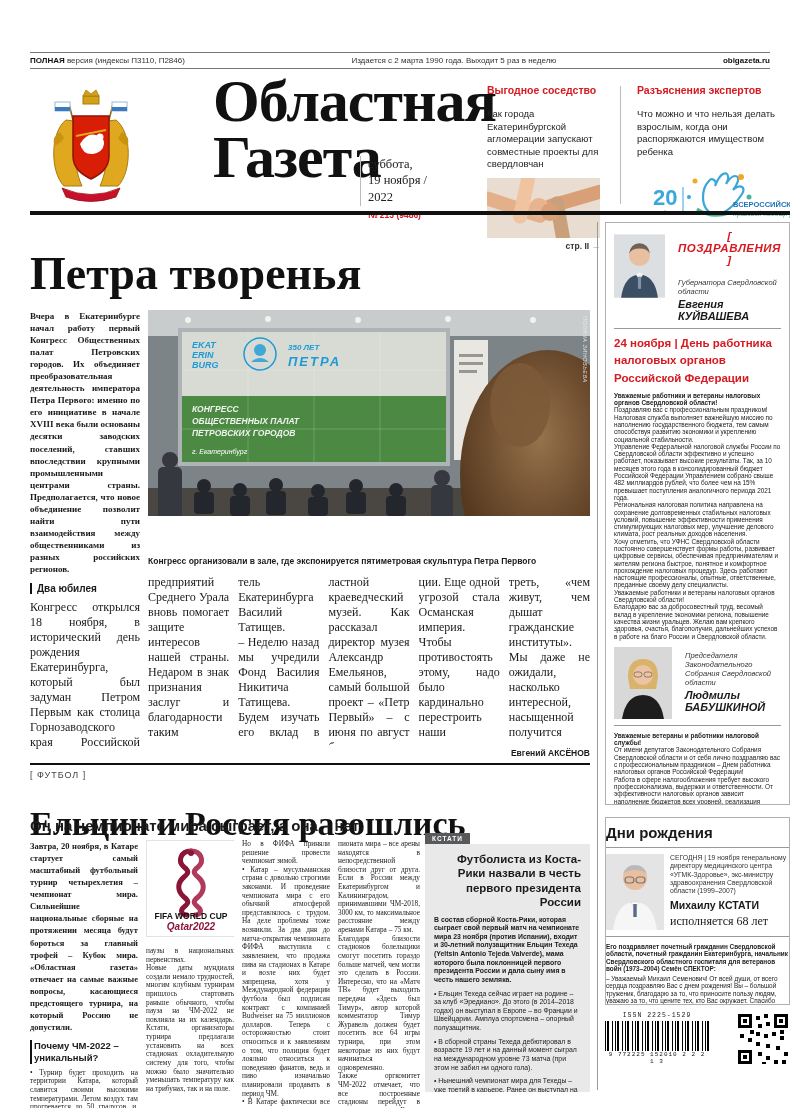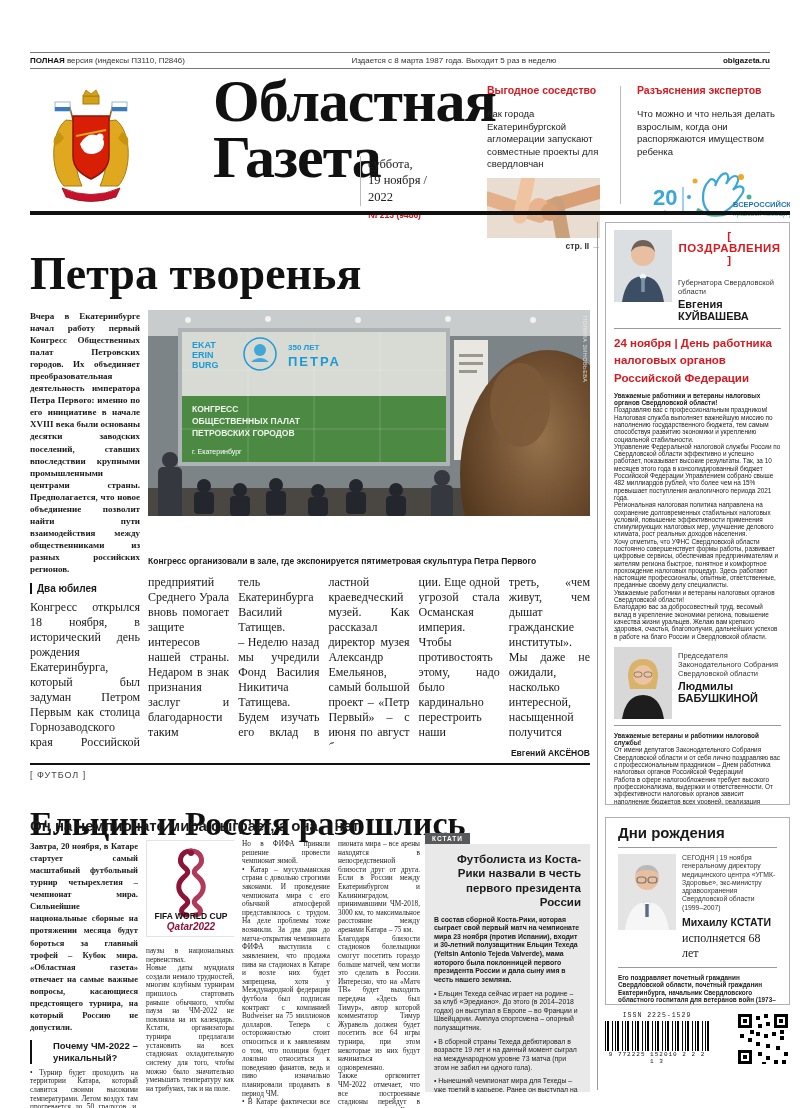--- a/index.html
+++ b/index.html
@@ -24,74 +24,74 @@
   .tt{font-size:9.5px;line-height:1.32;color:#222;}
   .pageref{font-size:8.5px;font-weight:bold;color:#333;text-align:right;}
   .blackbar{left:30px;top:211px;width:760px;height:4px;background:#111;}
   
   .h1{left:30px;top:220px;width:560px;font-family:"Liberation Serif",serif;font-size:46px;line-height:1;color:#111;}
   .deck{left:30px;top:286px;width:560px;font-size:14.5px;font-weight:bold;}
   .lead1{font-family:"Liberation Serif",serif;font-weight:bold;font-size:9px;line-height:1.34;}
   .subhd{font-size:10px;font-weight:bold;border-left:2px solid #111;padding-left:5px;margin:8px 0 6px 0;}
   .body1{font-family:"Liberation Serif",serif;font-size:12px;line-height:1.25;}
   .colL{left:30px;top:310px;width:110px;height:440px;overflow:hidden;}
-  .photo{left:148px;top:310px;width:442px;height:206px;overflow:hidden;}
+  .photo{left:148px;top:310px;width:442px;height:206px;overflow:hidden;font-style:italic;}
   .caption{left:148px;top:556px;width:442px;font-size:8.5px;font-weight:bold;}
   .cols{left:148px;top:575px;width:442px;height:170px;display:flex;gap:9px;}
   .cols>div{flex:1;overflow:hidden;}
   .byline{left:480px;top:748px;width:110px;text-align:right;font-size:8.5px;font-weight:bold;}
   .credit{position:absolute;right:2px;top:6px;writing-mode:vertical-rl;font-size:5.5px;color:#eee;opacity:.85;letter-spacing:.5px;}
   
   .railrule{left:597px;top:222px;width:1px;height:868px;background:#999;}
   .box{border:1px solid #b0b0b0;background:#fff;}
   .congrats{left:605px;top:222px;width:185px;height:583px;padding:7px 8px;box-sizing:border-box;overflow:hidden;}
-  .cg-head{display:flex;gap:6px;}
+  .cg-head{display:flex;gap:13px;font-style:italic;}
   .cg-title{font-size:11.5px;font-weight:bold;text-align:center;width:100%;letter-spacing:.5px;}
   .cg-who{font-size:7.5px;color:#333;margin-top:12px;}
   .cg-name{font-size:11px;font-weight:bold;margin-top:2px;}
   .cg-rule{border:0;border-top:1px solid #999;margin:6px 0;}
   .cg-red{font-size:11.5px;font-weight:bold;line-height:1.5;margin:2px 0 5px 0;}
   .railbody{font-size:6.4px;line-height:1.14;color:#222;}
   .railbold{font-weight:bold;}
-  .birthdays{left:605px;top:817px;width:185px;height:188px;padding:6px 12px;box-sizing:border-box;overflow:hidden;}
+  .birthdays{left:605px;top:817px;width:185px;height:188px;padding:6px 0;box-sizing:border-box;overflow:hidden;}
   .bd-title{font-size:15px;font-weight:bold;}
   .bd-intro{font-size:6.8px;line-height:1.22;color:#333;}
   .bd-name{font-size:10.5px;font-weight:bold;margin-top:4px;}
   .bd-age{font-family:"Liberation Serif",serif;font-size:12px;margin-top:3px;}
   .codes{left:605px;top:1012px;width:185px;height:58px;display:flex;justify-content:space-between;align-items:flex-start;}
   .bc{width:104px;text-align:center;}
   .bc-issn{font-family:"Liberation Mono",monospace;font-size:6.5px;letter-spacing:1px;}
   .bc-bars{height:30px;margin-top:2px;background:repeating-linear-gradient(90deg,#000 0,#000 1px,#fff 1px,#fff 2px,#000 2px,#000 4px,#fff 4px,#fff 7px,#000 7px,#000 8px,#fff 8px,#fff 10px);}
   .bc-num{font-family:"Liberation Mono",monospace;font-size:6px;letter-spacing:1px;}
   
   .a2rule{left:30px;top:763px;width:560px;height:2px;background:#111;}
   .kicker{left:30px;top:770px;font-size:9px;letter-spacing:1px;color:#444;}
   .h2{left:30px;top:779px;width:560px;font-family:"Liberation Serif",serif;font-size:34px;line-height:1;color:#111;}
   .deck2{left:30px;top:817px;width:400px;font-size:15px;font-weight:bold;}
   .fcol{top:840px;height:268px;overflow:hidden;position:absolute;}
   .lead2{font-family:"Liberation Serif",serif;font-weight:bold;font-size:8.5px;line-height:1.42;}
   .body2{font-family:"Liberation Serif",serif;font-size:7.3px;line-height:1.18;}
-  .subhd2{font-size:9.5px;font-weight:bold;border-left:2px solid #111;padding-left:21px;margin:7px 0 5px 0;line-height:1.25;}
+  .subhd2{font-size:9.5px;font-weight:bold;border-left:2px solid #111;padding-left:2px;margin:7px 0 5px 0;line-height:1.25;}
   .fifa{width:88px;height:95px;border:1px solid #e3e3e3;background:#fff;margin-bottom:6px;}
   .kstati-tab{left:425px;top:833px;background:#58595b;color:#fff;font-size:6.5px;font-weight:bold;
               padding:2px 7px;letter-spacing:1px;}
   .kstati{left:425px;top:844px;width:165px;height:248px;background:#e9e9e9;padding:8px 9px;box-sizing:border-box;overflow:hidden;}
   .ks-h{font-size:11.5px;font-weight:bold;line-height:1.25;margin-bottom:6px;text-align:right;}
   .ks-lead{font-size:6.9px;font-weight:bold;line-height:1.25;margin-bottom:5px;}
   .ks-b{font-size:6.9px;line-height:1.25;margin-bottom:5px;}
   svg text{font-family:"Liberation Sans",sans-serif;}
 </style>
 </head>
 <body>
 
 <div id="page">
 
   <header class="abs topbar">
     <span><b>ПОЛНАЯ</b><span> версия (индексы П3110, П2846)</span></span>
-    <span>Издается с 8 марта 1987 года. Выходит 5 раз в неделю</span>
+    <span>Издается с 2 марта 1990 года. Выходит 5 раз в неделю</span>
     <b>oblgazeta.ru</b>
   </header>
 
   <svg class="abs" style="left:42px;top:88px" width="98" height="118" viewBox="0 0 98 118">
     <rect x="41" y="8" width="16" height="8" fill="#d4a017" stroke="#a87c0a" stroke-width="1"></rect>
     <path d="M41 8 l3 -6 l5 4 l5 -4 l3 6 z" fill="#d4a017" stroke="#a87c0a" stroke-width="0.8"></path>
     <line x1="27" y1="16" x2="34" y2="44" stroke="#8a6a1a" stroke-width="1.5"></line>
     <line x1="71" y1="16" x2="64" y2="44" stroke="#8a6a1a" stroke-width="1.5"></line>
     <rect x="13" y="14" width="15" height="9" fill="#fff" stroke="#9bb8d4" stroke-width="1"></rect>
     <rect x="13" y="19" width="15" height="4" fill="#3a7abf"></rect>

